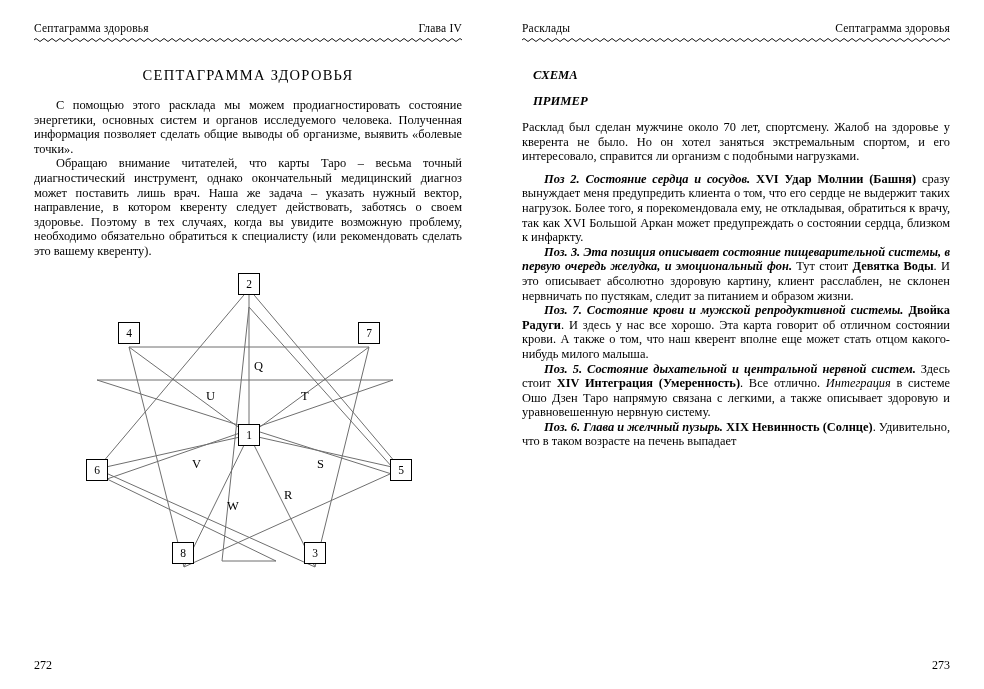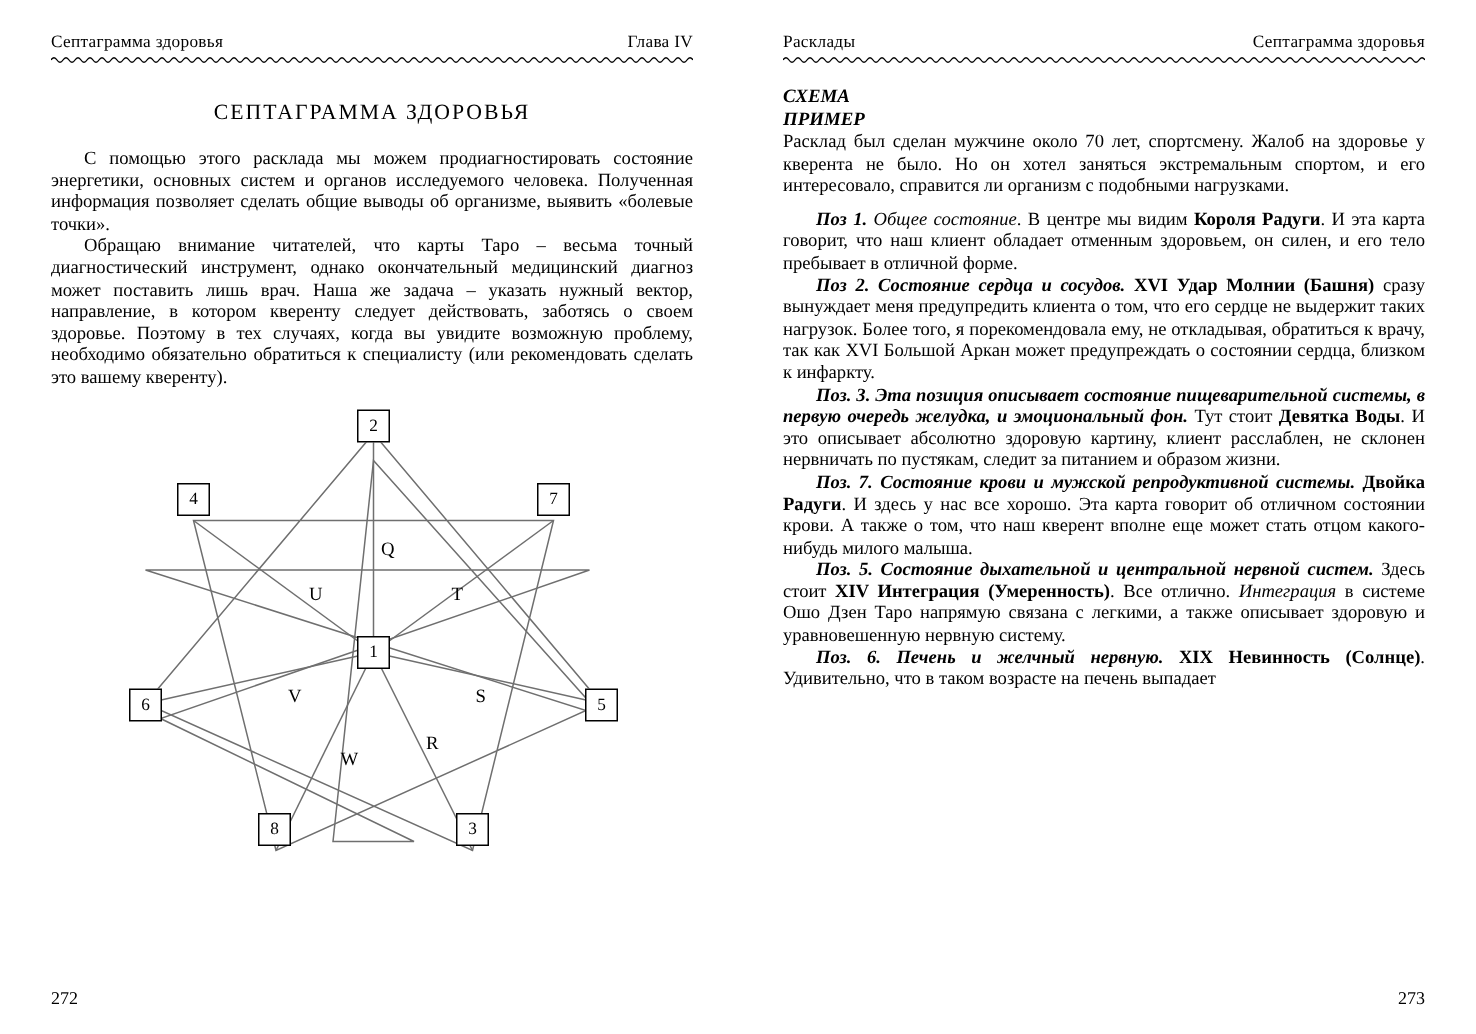--- a/index.html
+++ b/index.html
@@ -64,21 +64,21 @@
     margin: 0 0 0 0;
     hyphens: auto;
   }
   p.body + p.body { margin-top: 0px; font-family: Liberation Serif, serif; }
 
   .sec-title {
     font-style: italic;
     font-weight: bold;
     font-size: 12.6px;
     line-height: 15px;
-    margin: 0;
+    margin: 11px;
   }
 
   p.tight { text-indent: 0; }
 
   .gap { height: 8px; }
 
   b.lead { font-weight: bold; font-style: italic; }
   b.card { font-weight: bold; font-style: normal; }
   i { font-style: italic; }
 
@@ -195,28 +195,27 @@
 
     <div style="height:14px"></div>
 
     <div class="sec-title">СХЕМА</div>
     <div class="sec-title">ПРИМЕР</div>
 
     <p class="body tight">Расклад был сделан мужчине около 70 лет, спортсмену. Жалоб на здоровье у кверента не было. Но он хотел заняться экстремальным спортом, и его интересовало, справится ли организм с подобными нагрузками.</p>
 
     <div class="gap"></div>
 
-    <p class="body"><b class="lead">Поз 1.</b><i> Общее состояние</i><span>. В центре мы видим <b class="card">Короля Радуги</b>. И эта карта говорит, что наш клиент обладает отменным здоровьем, он силен, и его тело пребывает в отличной форме.</span></p>
 
     <p class="body"><b class="lead">Поз 2.</b><b class="lead"> Состояние сердца и сосудов.</b><span> <b class="card">XVI Удар Молнии (Башня)</b> сразу вынуждает меня предупредить клиента о том, что его сердце не выдержит таких нагрузок. Более того, я порекомендовала ему, не откладывая, обратиться к врачу, так как XVI Большой Аркан может предупреждать о состоянии сердца, близком к инфаркту.</span></p>
 
     <p class="body"><b class="lead">Поз. 3.</b><b class="lead"> Эта позиция описывает состояние пищеварительной системы, в первую очередь желудка, и эмоциональный фон.</b><span> Тут стоит <b class="card">Девятка Воды</b>. И это описывает абсолютно здоровую картину, клиент расслаблен, не склонен нервничать по пустякам, следит за питанием и образом жизни.</span></p>
 
     <p class="body"><b class="lead">Поз. 7.</b><b class="lead"> Состояние крови и мужской репродуктивной системы.</b><span> <b class="card">Двойка Радуги</b>. И здесь у нас все хорошо. Эта карта говорит об отличном состоянии крови. А также о том, что наш кверент вполне еще может стать отцом какого-нибудь милого малыша.</span></p>
 
     <p class="body"><b class="lead">Поз. 5.</b><b class="lead"> Состояние дыхательной и центральной нервной систем.</b><span> Здесь стоит <b class="card">XIV Интеграция (Умеренность)</b>. Все отлично. <i>Интеграция</i> в системе Ошо Дзен Таро напрямую связана с легкими, а также описывает здоровую и уравновешенную нервную систему.</span></p>
 
-    <p class="body"><b class="lead">Поз. 6.</b><b class="lead"> Печень и желчный нервную.</b><span> <b class="card">XIX Невинность (Солнце)</b>. Удивительно, что в таком возрасте на печень выпадает</span></p>
+    <p class="body"><b class="lead">Поз. 6.</b><b class="lead"> Глава и желчный пузырь.</b><span> <b class="card">XIX Невинность (Солнце)</b>. Удивительно, что в таком возрасте на печень выпадает</span></p>
 
     <div class="folio folio-right">273</div>
   </div>
 
 </div>
 
 </body></html>

